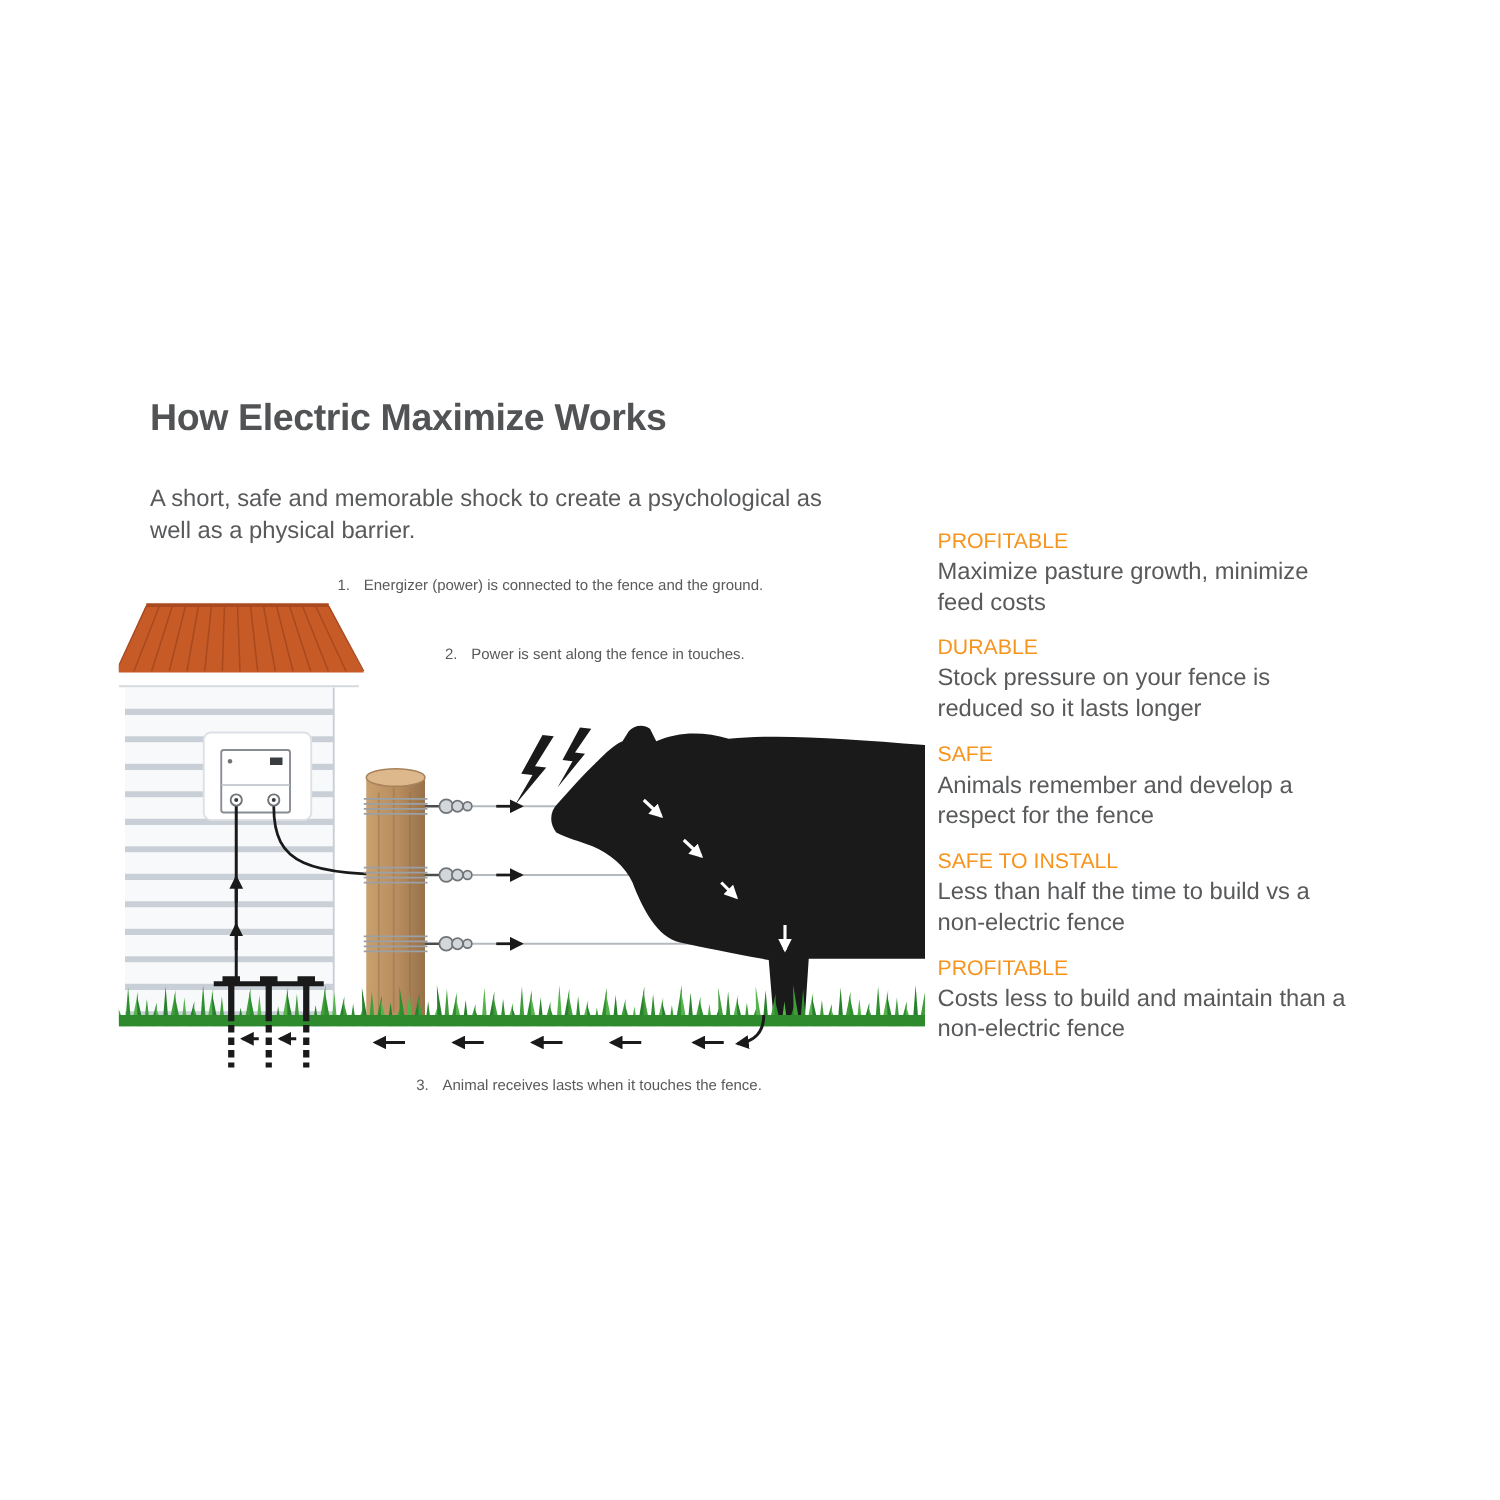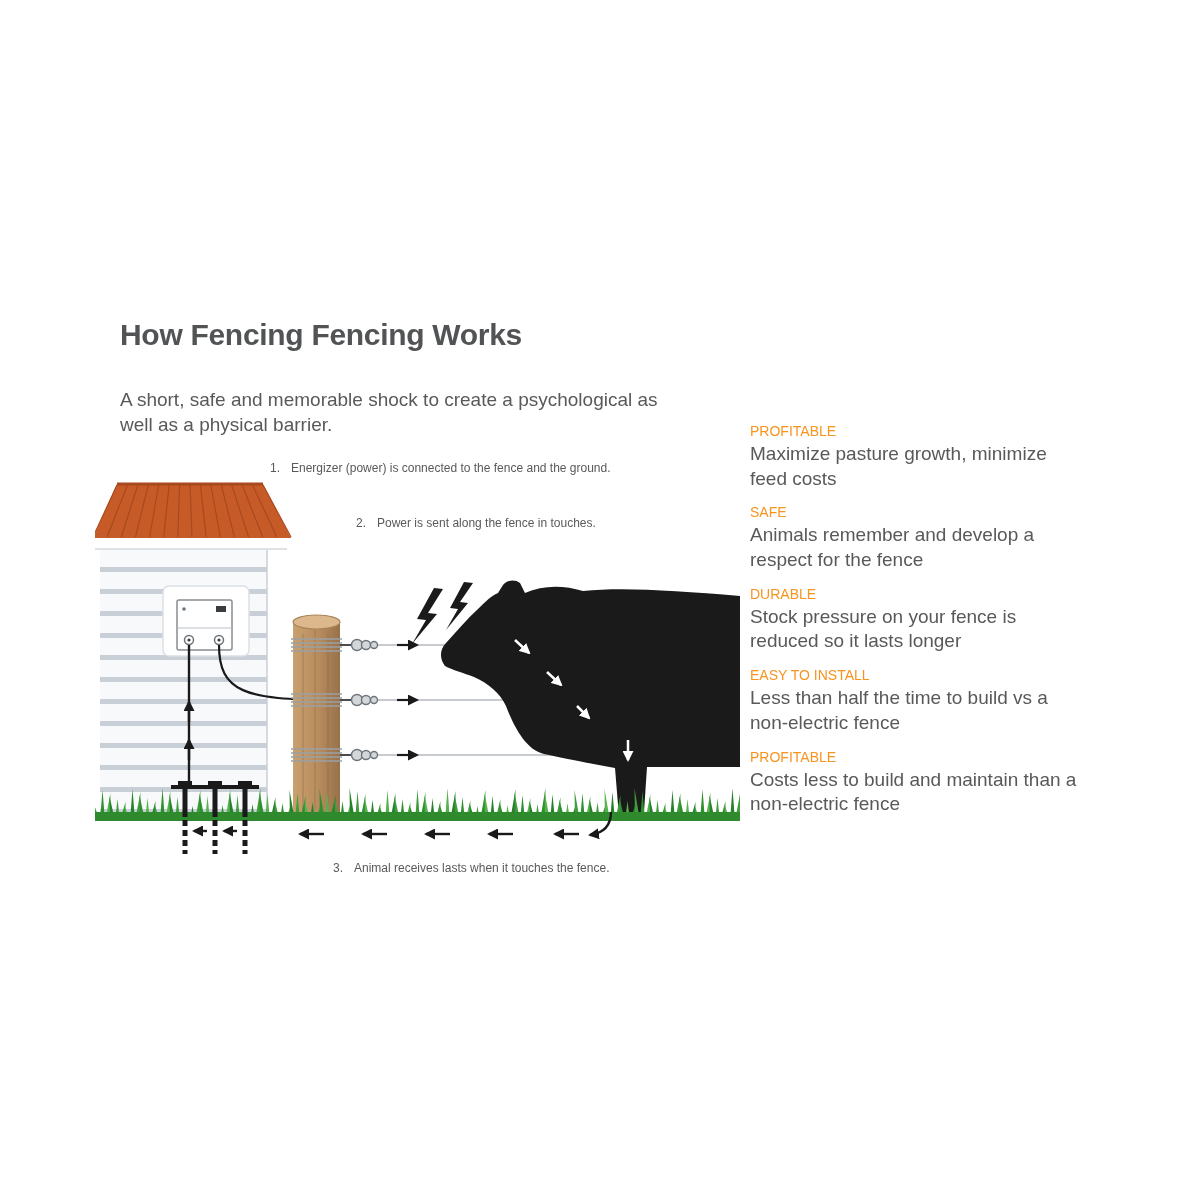--- a/index.html
+++ b/index.html
@@ -5,37 +5,37 @@
   *{margin:0;padding:0;box-sizing:border-box}
   html,body{background:#fff}
   .page{position:relative;width:1200px;height:1200px;background:#fff;
         font-family:"Liberation Sans",sans-serif;overflow:hidden}
   .title{position:absolute;left:120px;top:318px;font-size:30px;font-weight:700;
          color:#515355;letter-spacing:-.3px}
   .subtitle{position:absolute;left:120px;top:387px;width:565px;font-size:19px;
             line-height:1.32;color:var(--textgray,#58595b)}
   .benefits{position:absolute;left:750px;top:423px;width:360px}
   .benefit{margin-bottom:13px}
-  .benefit-heading{font-size:14px;font-weight:400;color:var(--accent,#f7941e);margin-bottom:3px}
+  .benefit-heading{font-size:17px;font-weight:400;color:var(--accent,#f7941e);margin-bottom:3px}
   .benefit-body{font-size:19px;line-height:1.3;color:var(--textgray,#58595b);width:335px}
   .step{position:absolute;font-size:12px;color:var(--textgray,#58595b);white-space:nowrap}
   .step .num{margin-right:11px}
   #step-1{left:270px;top:461px}
   #step-2{left:356px;top:516px}
   #step-3{left:333px;top:861px}
   .diagram-svg{position:absolute;left:95px;top:460px}
   .cow-path{fill:var(--cow,#1a1a1a)}
   .roof-poly{fill:var(--roof,#c75b28)}
 </style>
 </head>
 <body>
 
 <div class="page">
 
-  <h1 class="title">How Fencing Fencing Works</h1>
+  <h1 class="title">How Electric Maximize Works</h1>
   <p class="subtitle">A short, safe and memorable shock to create a psychological as well as a physical barrier.</p>
 
   <svg class="diagram-svg" id="diagram-svg" width="645" height="420" viewBox="0 0 645 420">
     <defs>
       <marker id="ah" markerUnits="userSpaceOnUse" markerWidth="11" markerHeight="11" refX="9" refY="5.5" orient="auto">
           <path d="M0,0 L11,5.5 L0,11 Z" fill="#1a1a1a"></path>
         </marker>
       <marker id="ahw" markerUnits="userSpaceOnUse" markerWidth="11" markerHeight="11" refX="9" refY="5.5" orient="auto">
           <path d="M0,0 L11,5.5 L0,11 Z" fill="#ffffff"></path>
         </marker>
@@ -342,29 +342,29 @@
   <div class="step" id="step-3">
     <span class="num">3.</span><span>Animal receives lasts when it touches the fence.</span>
   </div>
 
   <div class="benefits">
     <div class="benefit">
       <div class="benefit-heading">PROFITABLE</div>
       <div class="benefit-body">Maximize pasture growth, minimize feed costs</div>
     </div>
     <div class="benefit">
+      <div class="benefit-heading">DURABLE</div>
+      <div class="benefit-body">Stock pressure on your fence is reduced so it lasts longer</div>
+    </div>
+    <div class="benefit">
       <div class="benefit-heading">SAFE</div>
       <div class="benefit-body">Animals remember and develop a respect for the fence</div>
     </div>
     <div class="benefit">
-      <div class="benefit-heading">DURABLE</div>
-      <div class="benefit-body">Stock pressure on your fence is reduced so it lasts longer</div>
-    </div>
-    <div class="benefit">
-      <div class="benefit-heading">EASY TO INSTALL</div>
+      <div class="benefit-heading">SAFE TO INSTALL</div>
       <div class="benefit-body">Less than half the time to build vs a non-electric fence</div>
     </div>
     <div class="benefit">
       <div class="benefit-heading">PROFITABLE</div>
       <div class="benefit-body">Costs less to build and maintain than a non-electric fence</div>
     </div>
   </div>
 </div>
 
 </body></html>

